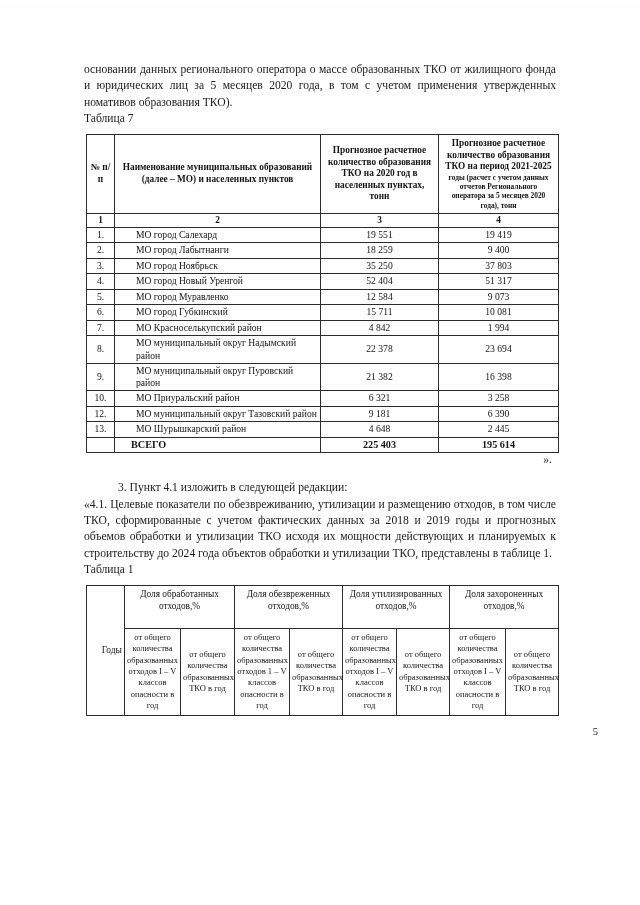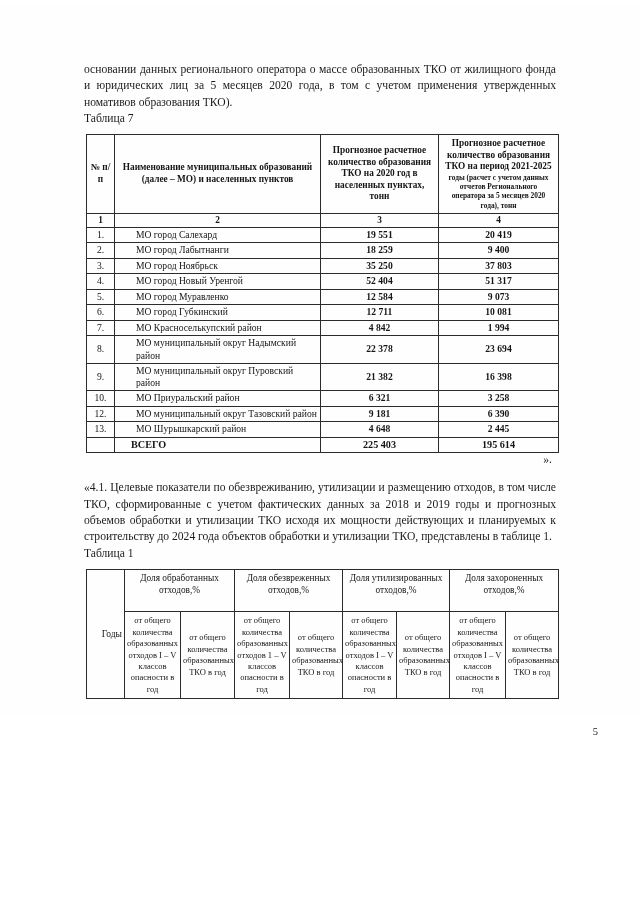--- a/index.html
+++ b/index.html
@@ -103,21 +103,20 @@
   .t7 .cname {
     text-align: left;
     font-size: 9.6px;
     line-height: 12.2px;
     padding: 1px 2px 1px 21px;
   }
   .t7 .cval {
     text-align: center;
     font-size: 9.6px;
     line-height: 12.5px;
-    font-weight: bold;
   }
   .t7 tr.total td {
     font-weight: bold;
     font-size: 10.2px;
   }
   .t7 tr.total .cname { padding-left: 16px; }
 
   
   table.t1 {
     width: 472px;
@@ -191,21 +190,21 @@
           <td class="colnum">1</td>
           <td class="colnum">2</td>
           <td class="colnum">3</td>
           <td class="colnum">4</td>
         </tr>
 
         <tr>
           <td class="cnum">1.</td>
           <td class="cname">МО город Салехард</td>
           <td class="cval">19 551</td>
-          <td class="cval">20 419</td>
+          <td class="cval">19 419</td>
         </tr>
         <tr>
           <td class="cnum">2.</td>
           <td class="cname">МО город Лабытнанги</td>
           <td class="cval">18 259</td>
           <td class="cval">9 400</td>
         </tr>
         <tr>
           <td class="cnum">3.</td>
           <td class="cname">МО город Ноябрьск</td>
@@ -220,21 +219,21 @@
         </tr>
         <tr>
           <td class="cnum">5.</td>
           <td class="cname">МО город Муравленко</td>
           <td class="cval">12 584</td>
           <td class="cval">9 073</td>
         </tr>
         <tr>
           <td class="cnum">6.</td>
           <td class="cname">МО город Губкинский</td>
-          <td class="cval">12 711</td>
+          <td class="cval">15 711</td>
           <td class="cval">10 081</td>
         </tr>
         <tr>
           <td class="cnum">7.</td>
           <td class="cname">МО Красноселькупский район</td>
           <td class="cval">4 842</td>
           <td class="cval">1 994</td>
         </tr>
         <tr>
           <td class="cnum">8.</td>
@@ -273,20 +272,21 @@
           <td class="cval">225 403</td>
           <td class="cval">195 614</td>
         </tr>
       </tbody>
     </table>
 
     <p class="closing-quote">».</p>
 
     <div class="par-gap"></div>
 
+    <p class="body-par indent">3. Пункт 4.1 изложить в следующей редакции:</p>
     <p class="body-par">«4.1. Целевые показатели по обезвреживанию, утилизации и размещению отходов, в том числе ТКО, сформированные с учетом фактических данных за 2018 и 2019 годы и прогнозных объемов обработки и утилизации ТКО исходя их мощности действующих и планируемых к строительству до 2024 года объектов обработки и утилизации ТКО, представлены в таблице 1.</p>
 
     <p class="table-caption">Таблица 1</p>
 
     <div class="small-gap"></div>
 
     <table class="doc-table t1">
       <colgroup>
         <col style="width:38px">
         <col style="width:56px">

